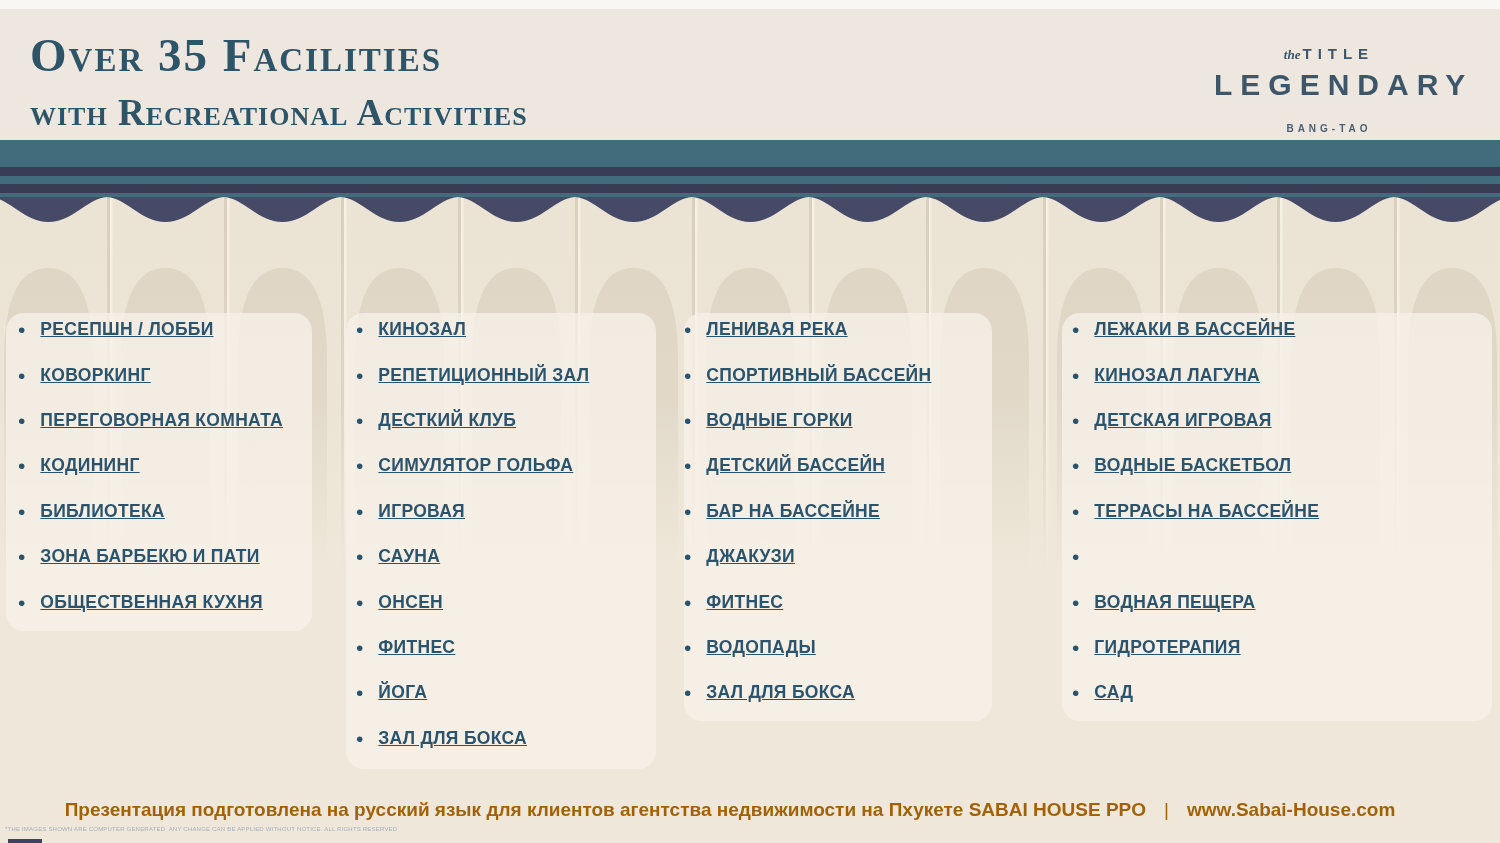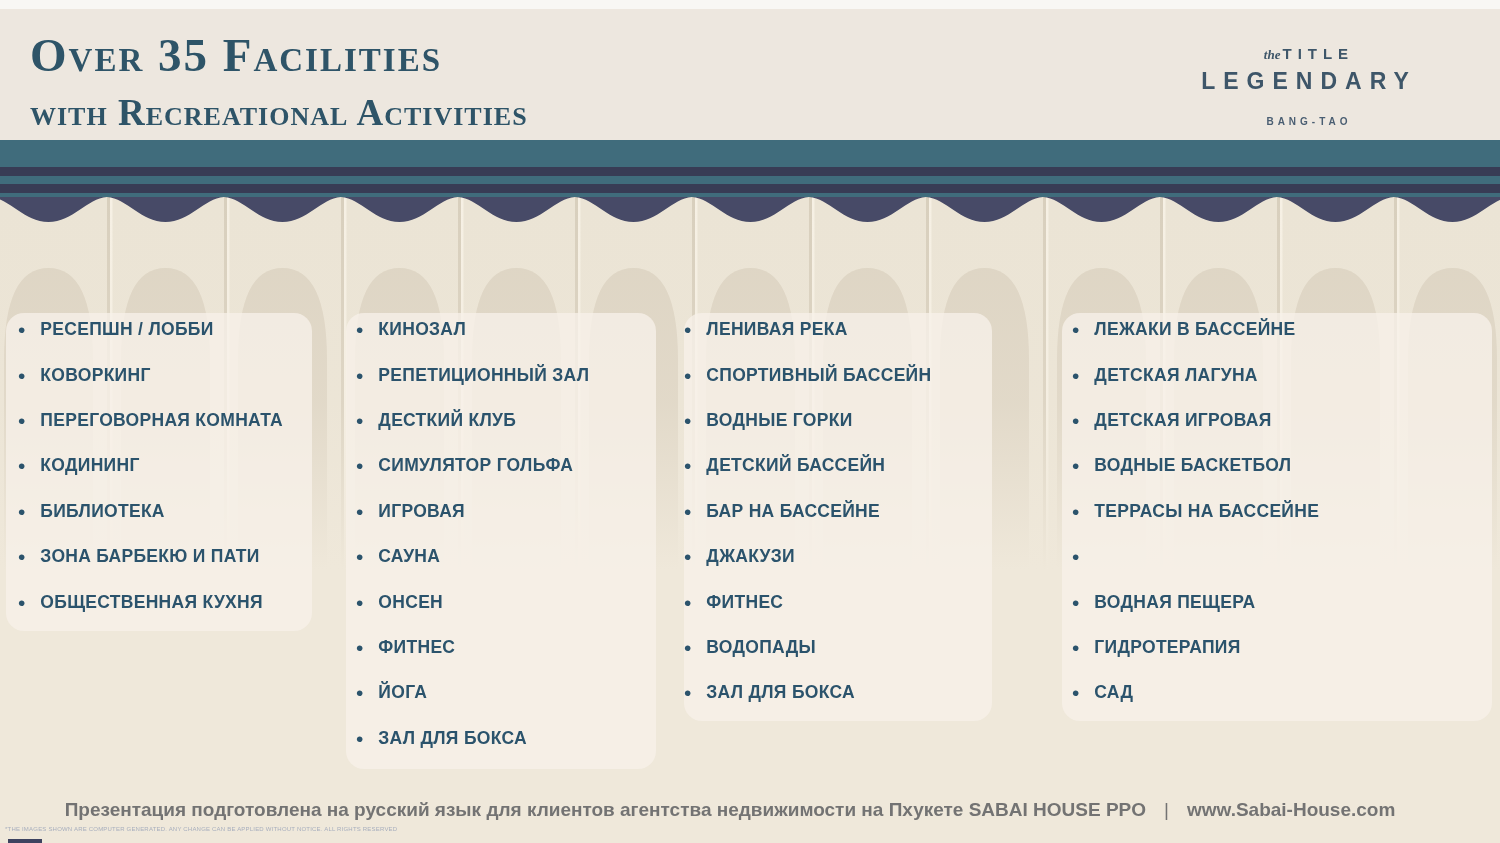--- a/index.html
+++ b/index.html
@@ -7,46 +7,46 @@
     position:relative;width:1500px;height:843px;overflow:hidden;
     background:#EFE8DA;font-family:"Liberation Sans","DejaVu Sans",sans-serif;
   }
   
   .top-strip{position:absolute;left:0;top:0;width:1500px;height:9px;background:#F8F7F4;}
   .header{position:absolute;left:0;top:9px;width:1500px;height:131px;background:#EDE7DF;}
   .title-block{position:absolute;left:30px;top:22px;color:#2E5468;
     font-family:"Liberation Serif","DejaVu Serif",serif;font-weight:bold;line-height:1.04;}
   .title-line1{font-size:47px;font-variant:small-caps;letter-spacing:2px;}
   .title-line2{font-size:37px;font-variant:small-caps;letter-spacing:1px;margin-top:14px;}
-  .logo{position:absolute;right:76px;top:36px;width:230px;text-align:center;color:#3E5669;}
+  .logo{position:absolute;right:56px;top:36px;width:230px;text-align:center;color:#3E5669;}
   .logo-top{font-size:15px;letter-spacing:6px;font-weight:600;}
   .logo-top .script{font-family:"Liberation Serif","DejaVu Serif",serif;font-style:italic;
     font-size:13px;letter-spacing:0;margin-right:2px;}
-  .logo-name{font-size:23px;font-weight:700;letter-spacing:8px;margin-top:5px;}
+  .logo-name{font-size:30px;font-weight:700;letter-spacing:8px;margin-top:5px;}
   .logo-loc{font-size:10px;font-weight:700;letter-spacing:4px;margin-top:21px;color:#4A5E72;}
   
   .deco{position:absolute;left:0;top:140px;width:1500px;height:440px;}
   
   .panel{position:absolute;background:rgba(247,241,233,0.78);border-radius:18px;}
   #panel-1{left:6px;top:313px;width:306px;height:318px;}
   #panel-2{left:346px;top:313px;width:310px;height:456px;}
   #panel-3{left:684px;top:313px;width:308px;height:408px;}
   #panel-4{left:1062px;top:313px;width:430px;height:408px;}
   
   .fac-col{position:absolute;top:307px;}
   #fac-col-1{left:18px;}
   #fac-col-2{left:356px;}
   #fac-col-3{left:684px;}
   #fac-col-4{left:1072px;}
   .fac-item{display:flex;align-items:center;height:45.4px;color:#2B536C;white-space:nowrap;}
   .bullet{font-size:21px;line-height:1;margin-right:15px;}
-  .fac-label{font-size:17.5px;font-weight:bold;letter-spacing:0.3px;}
+  .fac-label{font-size:17.5px;font-weight:bold;letter-spacing:0.3px;text-decoration:underline;}
   
   .footer-line{position:absolute;left:0;top:799px;width:1500px;text-align:center;
-    padding-right:40px;box-sizing:border-box;color:#737373;font-size:19px;font-weight:bold;}
+    padding-right:40px;box-sizing:border-box;color:#a16207;font-size:19px;font-weight:bold;}
   .footer-line .sep{margin:0 18px;font-weight:normal;}
   .disclaimer{position:absolute;left:5px;top:826px;font-size:6px;letter-spacing:0.2px;
     color:#A7AEBD;}
   .corner-mark{position:absolute;left:8px;top:839px;width:34px;height:4px;background:#3D4360;}
 </style>
 </head>
 <body>
 
 <div id="slide">
 
@@ -204,21 +204,21 @@
         <span class="fac-label">ЗАЛ ДЛЯ БОКСА</span>
       </div>
     </div>
   <div class="fac-col" id="fac-col-4">
       <div class="fac-item">
         <span class="bullet">•</span>
         <span class="fac-label">ЛЕЖАКИ В БАССЕЙНЕ</span>
       </div>
       <div class="fac-item">
         <span class="bullet">•</span>
-        <span class="fac-label">ДЕТСКАЯ ЛАГУНА</span>
+        <span class="fac-label">КИНОЗАЛ ЛАГУНА</span>
       </div>
       <div class="fac-item">
         <span class="bullet">•</span>
         <span class="fac-label">ДЕТСКАЯ ИГРОВАЯ</span>
       </div>
       <div class="fac-item">
         <span class="bullet">•</span>
         <span class="fac-label">ВОДНЫЕ БАСКЕТБОЛ</span>
       </div>
       <div class="fac-item">

